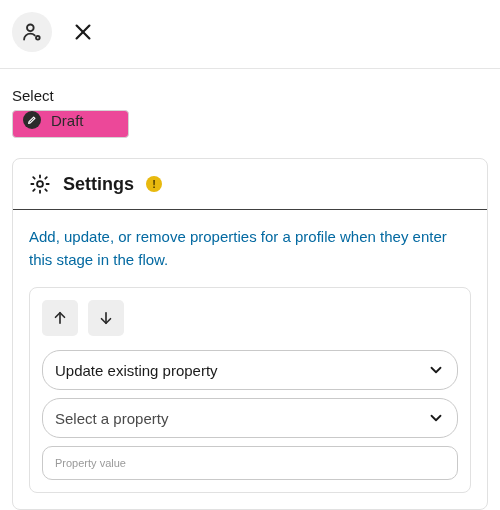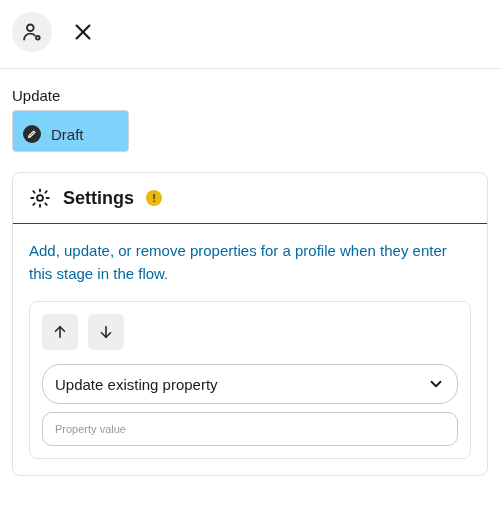--- a/index.html
+++ b/index.html
@@ -47,24 +47,24 @@
     }
     .status-label {
       font-size: 15px;
       color: #1a1a1a;
       margin-bottom: 6px;
       display: block;
     }
     .status-badge {
       display: inline-flex;
       align-items: center;
-      background: #7dd3fc;
+      background: #ec4899;
       border: 1px solid #d4d4d4;
       border-radius: 4px;
-      padding: 14px 44px 8px 10px;
+      padding: 0 44px 8px 10px;
       gap: 10px;
     }
     .draft-icon-wrap {
       width: 18px;
       height: 18px;
       border-radius: 50%;
       background: #2b2b2b;
       display: flex;
       align-items: center;
       justify-content: center;
@@ -177,21 +177,21 @@
     <span>
       <svg width="22" height="22" viewBox="0 0 24 24" fill="none" stroke="#1a1a1a" stroke-width="2.4" stroke-linecap="round">
         <line x1="5" y1="5" x2="19" y2="19"></line>
         <line x1="19" y1="5" x2="5" y2="19"></line>
       </svg>
     </span>
   </button>
 </div>
 
 <div class="status-section">
-  <span class="status-label">Update</span>
+  <span class="status-label">Select</span>
   <div class="status-badge">
     <span class="draft-icon-wrap">
       <svg width="10" height="10" viewBox="0 0 24 24" fill="none" stroke="#ffffff" stroke-width="3" stroke-linecap="round" stroke-linejoin="round">
         <path d="M4 20l4-1 11-11-3-3L5 16l-1 4z"></path>
       </svg>
     </span>
     <span class="status-text">Draft</span>
   </div>
 </div>
 
@@ -231,17 +231,25 @@
 
       <div class="select-row">
         <span>Update existing property</span>
         <span>
           <svg width="18" height="18" viewBox="0 0 24 24" fill="none" stroke="#1a1a1a" stroke-width="2.4" stroke-linecap="round" stroke-linejoin="round">
             <polyline points="6 9 12 15 18 9"></polyline>
           </svg>
         </span>
       </div>
 
+      <div class="select-row placeholder-look">
+        <span>Select a property</span>
+        <span>
+          <svg width="18" height="18" viewBox="0 0 24 24" fill="none" stroke="#1a1a1a" stroke-width="2.4" stroke-linecap="round" stroke-linejoin="round">
+            <polyline points="6 9 12 15 18 9"></polyline>
+          </svg>
+        </span>
+      </div>
 
       <input type="text" class="input-row" placeholder="Property value" style="">
     </div>
   </div>
 </div>
 
 </body></html>

